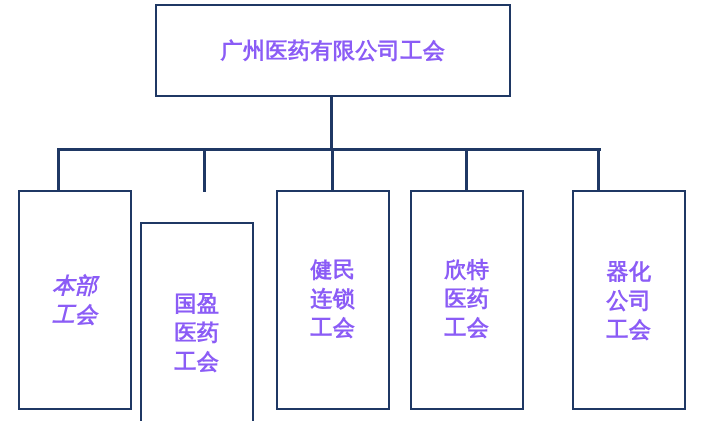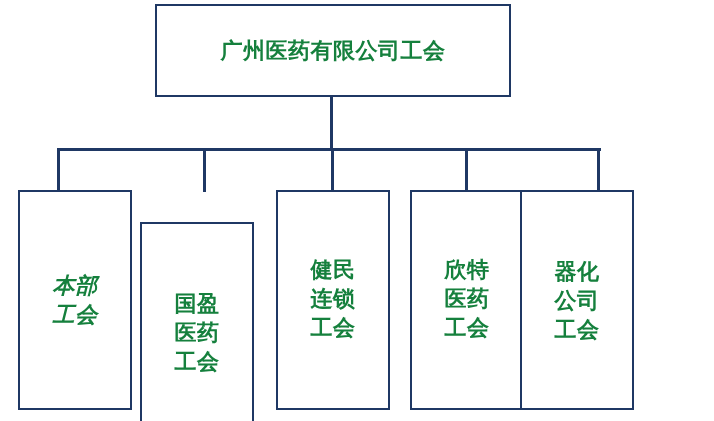--- a/index.html
+++ b/index.html
@@ -25,21 +25,21 @@
     position: absolute;
     box-sizing: border-box;
     background: #ffffff;
     border: 2px solid #1F3864;
     display: flex;
     align-items: center;
     justify-content: center;
     text-align: center;
   }
   .node-label {
-    color: #15803d;
+    color: #8b5cf6;
     font-weight: bold;
     letter-spacing: 0.5px;
     white-space: pre-line;
   }
 
   #root-node {
     left: 155px;
     top: 4px;
     width: 356px;
     height: 93px;
@@ -56,21 +56,21 @@
   }
   .leaf .node-label {
     font-size: 22px;
     line-height: 29px;
   }
 
   #leaf-0 { left: 18px; font-style: italic; }
   #leaf-1 { left: 140px; margin-top: 32px; }
   #leaf-2 { left: 276px; font-family: Liberation Mono, monospace; }
   #leaf-3 { left: 410px; font-family: Liberation Mono, monospace; }
-  #leaf-4 { left: 520px; text-align: center; }
+  #leaf-4 { left: 572px; text-align: center; }
 
   
   .connector {
     position: absolute;
     background: #1F3864;
   }
   .v-line { width: 3px; }
   .h-line { height: 3px; }
 
   

